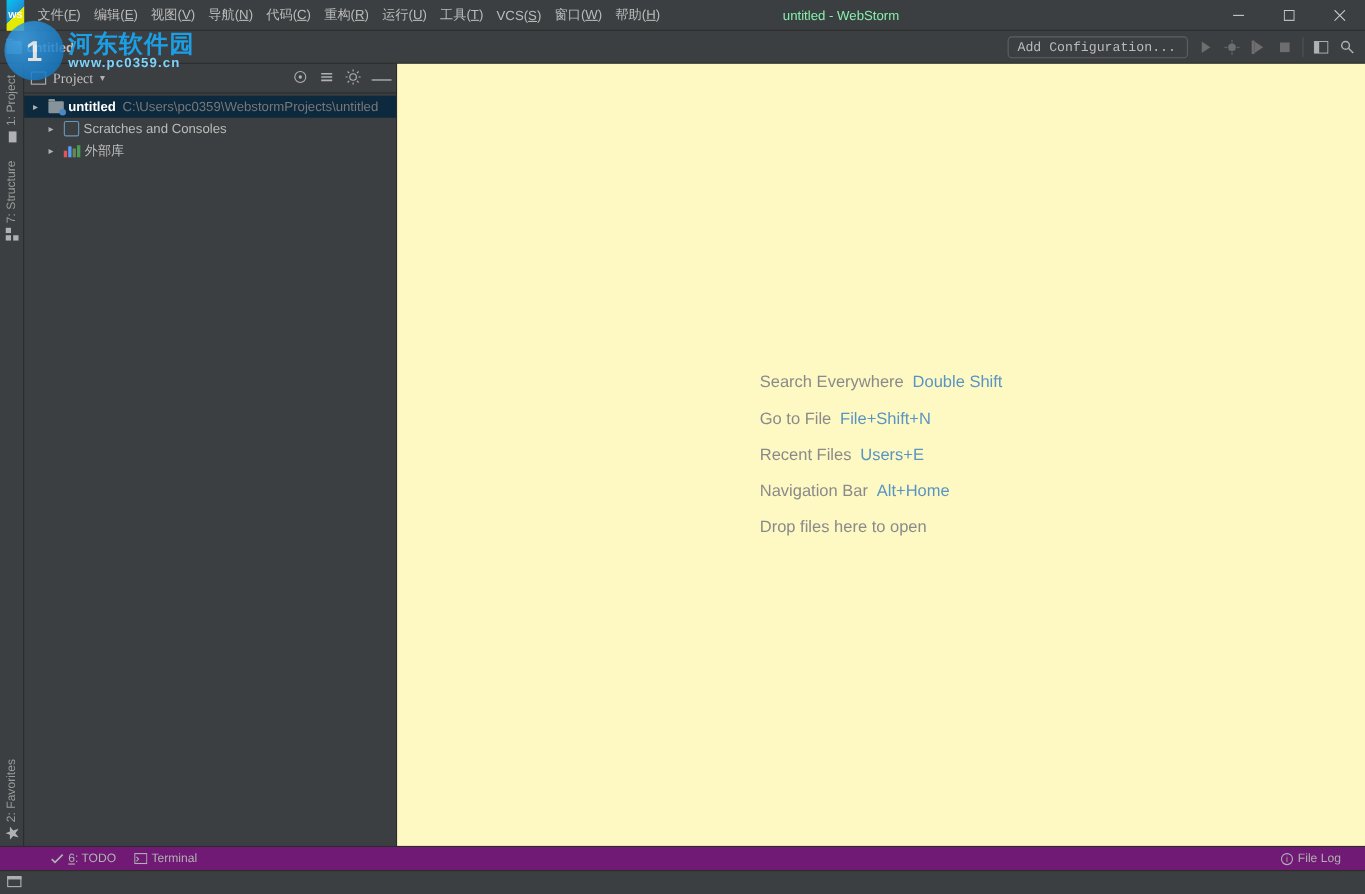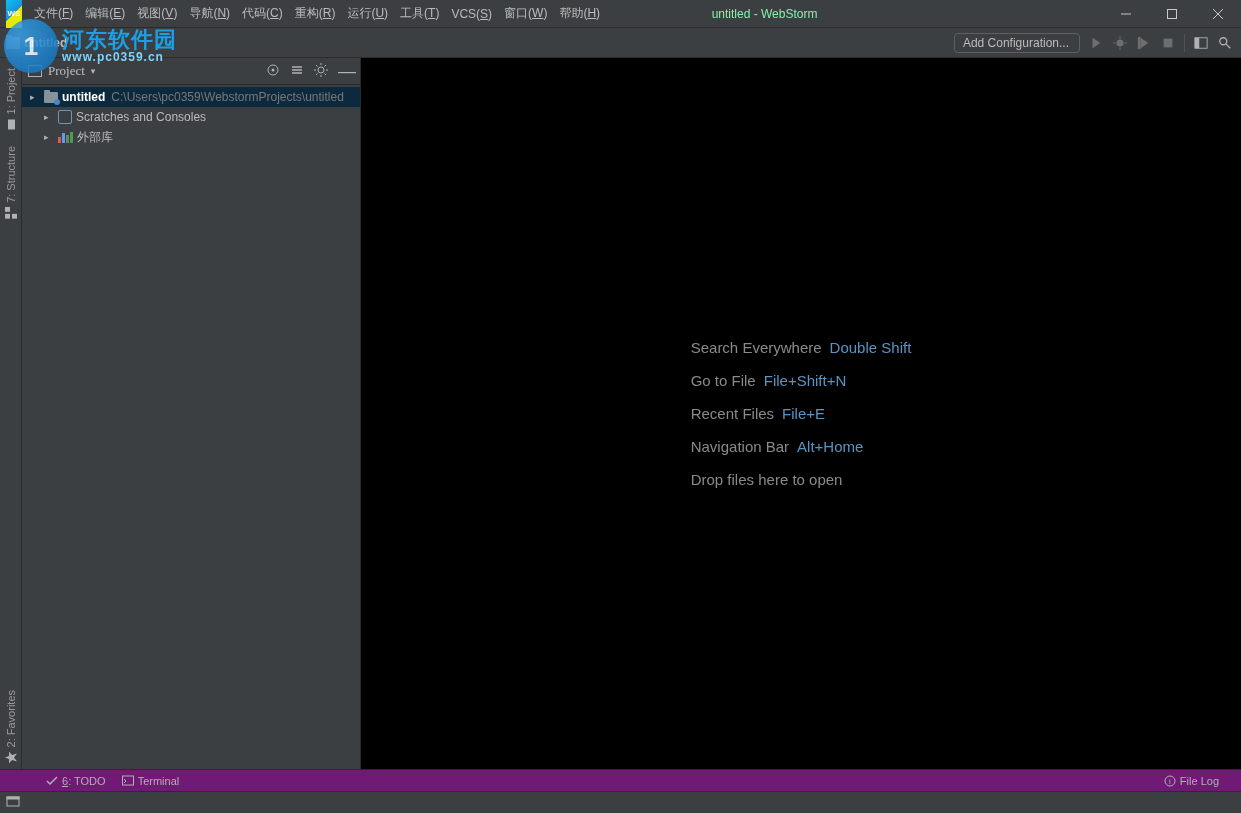--- a/index.html
+++ b/index.html
@@ -63,20 +63,21 @@
 .breadcrumb-text { font-weight: 600; color: #bfbfbf; font-size: 12px; }
 .toolbar-right { margin-left: auto; display: flex; align-items: center; gap: 8px; padding-right: 8px; }
 .add-config {
   border: 1px solid #5e6060;
   border-radius: 4px;
   background: #3c3f41;
   color: #bbbbbb;
   padding: 2px 10px 2px 8px;
   display: flex; align-items: center; gap: 2px;
   font-size: 12px;
+  font-family: Liberation Mono, monospace;
 }
 .toolbar-icon { color: #6e6e6e; width: 16px; height: 16px; display:flex; align-items:center; justify-content:center;}
 .toolbar-icon svg { width: 14px; height: 14px; fill: #6e6e6e; }
 .toolbar-icon.active svg { fill:#afb1b3;}
 .divider-v { width: 1px; background: #515353; height: 18px; }
 
 
 .main-area {
   display: flex;
   height: calc(100% - 28px - 30px - 22px - 22px); 
@@ -151,21 +152,21 @@
 .lib-icon { display:flex; gap:1px; height:12px; align-items:flex-end;}
 .lib-icon span{width:3px;}
 .lib-icon span:nth-child(1){height:6px;background:#e05555;}
 .lib-icon span:nth-child(2){height:10px;background:#589df6;}
 .lib-icon span:nth-child(3){height:8px;background:#6a8759;}
 .lib-icon span:nth-child(4){height:11px;background:#499c54;}
 
 
 .editor {
   flex: 1;
-  background: #000000;
+  background: #fef9c3;
   display: flex; align-items: center; justify-content: center;
 }
 .editor-hints { display:flex; flex-direction:column; gap:16px; }
 .hint-row { display:flex; gap:8px; font-size:15px; color:#8a8a8a;}
 .hint-row .shortcut { color:#5894c4; }
 
 
 .bottombar {
   height: 22px;
   background: #701a75;
@@ -376,21 +377,21 @@
       <div class="hint-row">
         <span>Search Everywhere</span>
         <span class="shortcut">Double Shift</span>
       </div>
       <div class="hint-row">
         <span>Go to File</span>
         <span class="shortcut">File+Shift+N</span>
       </div>
       <div class="hint-row">
         <span>Recent Files</span>
-        <span class="shortcut">File+E</span>
+        <span class="shortcut">Users+E</span>
       </div>
       <div class="hint-row">
         <span>Navigation Bar</span>
         <span class="shortcut">Alt+Home</span>
       </div>
       <div class="hint-row">
         <span>Drop files here to open</span>
       </div>
     </div>
   </div>

